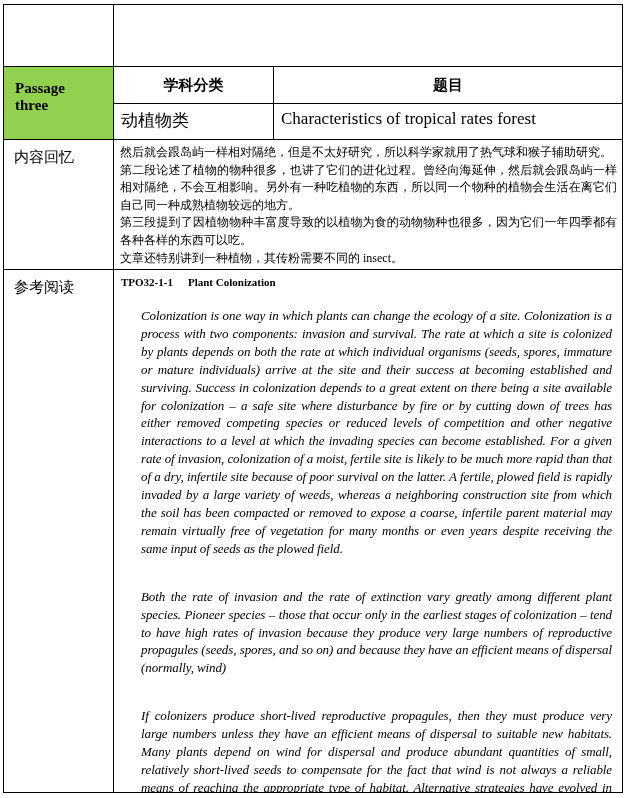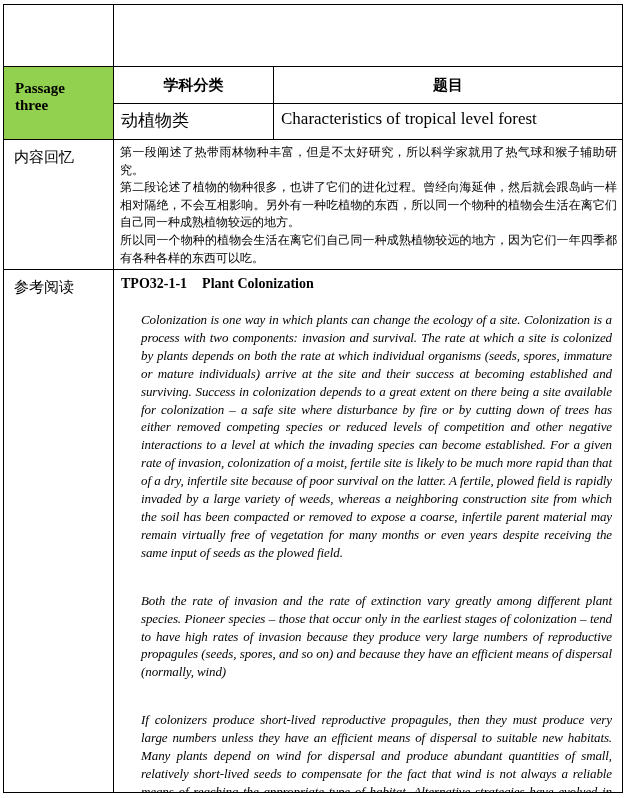--- a/index.html
+++ b/index.html
@@ -35,21 +35,21 @@
 
   td.label { font-size: 15px; padding: 8px 10px; }
 
   .recall-clip { height: 124px; overflow: hidden; padding: 4px 5px 0 6px; }
   .recall-clip p {
     margin: 0; font-size: 12px; line-height: 17.6px;
     text-align: justify;
   }
 
   .reading-clip { height: 516px; overflow: hidden; padding: 6px 9px 0 7px; }
-  .tpo-head { font-weight: bold; font-size: 14px; }
+  .tpo-head { font-weight: bold; font-size: 11px; }
   .tpo-head .tpo-id { margin-right: 15px; }
   .reading-clip p {
     font-size: 13px; line-height: 17.9px; letter-spacing: -0.1px;
     text-align: justify; margin: 0 1px 0 20px; font-style: italic;
   }
   .reading-clip p.p1 { margin-top: 19px; }
   .reading-clip p.p2 { margin-top: 30px; }
 </style>
 </head>
 <body>
@@ -71,30 +71,30 @@
         <td rowspan="2" class="green" style="background: rgb(146, 208, 80);">
           <div>Passage</div>
           <div class="line2">three</div>
         </td>
         <td class="hdr">学科分类</td>
         <td class="hdr">题目</td>
       </tr>
 
       <tr class="r-vals">
         <td class="val">动植物类</td>
-        <td class="val">Characteristics of tropical level forest</td>
+        <td class="val">Characteristics of tropical rates forest</td>
       </tr>
 
       <tr class="r-recall">
         <td class="label">内容回忆</td>
         <td colspan="2">
           <div class="recall-clip">
-            <p>第一段阐述了热带雨林物种丰富，但是不太好研究，所以科学家就用了热气球和猴子辅助研究。</p>
+            <p>然后就会跟岛屿一样相对隔绝，但是不太好研究，所以科学家就用了热气球和猴子辅助研究。</p>
             <p>第二段论述了植物的物种很多，也讲了它们的进化过程。曾经向海延伸，然后就会跟岛屿一样相对隔绝，不会互相影响。另外有一种吃植物的东西，所以同一个物种的植物会生活在离它们自己同一种成熟植物较远的地方。</p>
-            <p>所以同一个物种的植物会生活在离它们自己同一种成熟植物较远的地方，因为它们一年四季都有各种各样的东西可以吃。</p>
+            <p>第三段提到了因植物物种丰富度导致的以植物为食的动物物种也很多，因为它们一年四季都有各种各样的东西可以吃。</p>
             <p>文章还特别讲到一种植物，其传粉需要不同的 insect。</p>
           </div>
         </td>
       </tr>
 
       <tr class="r-reading">
         <td class="label">参考阅读</td>
         <td colspan="2">
           <div class="reading-clip">
             <div class="tpo-head">

